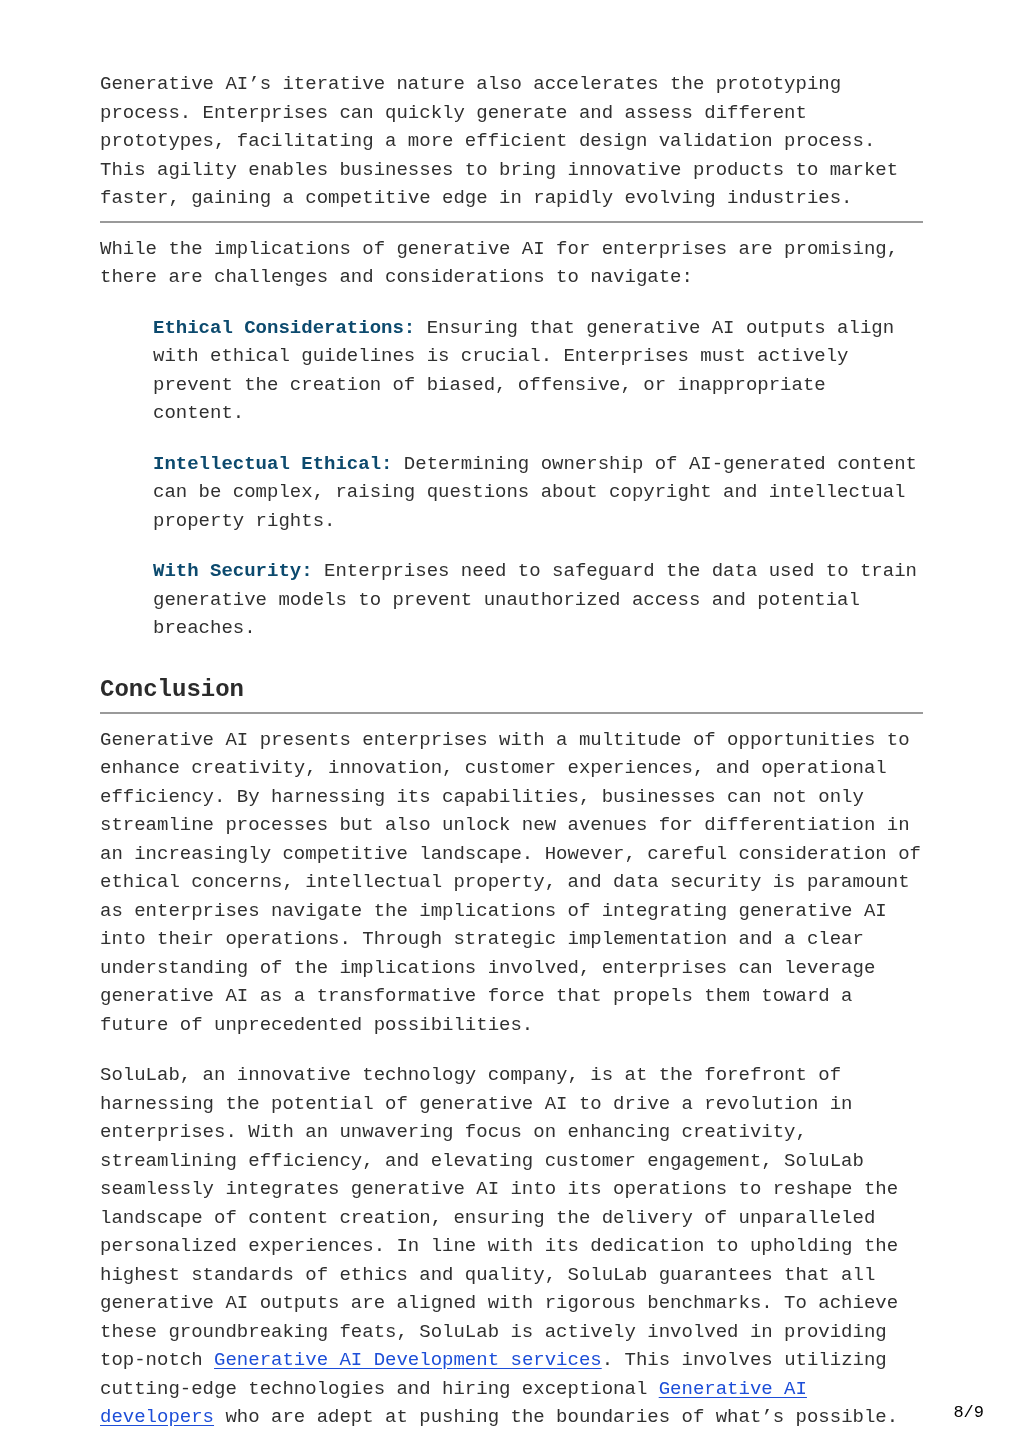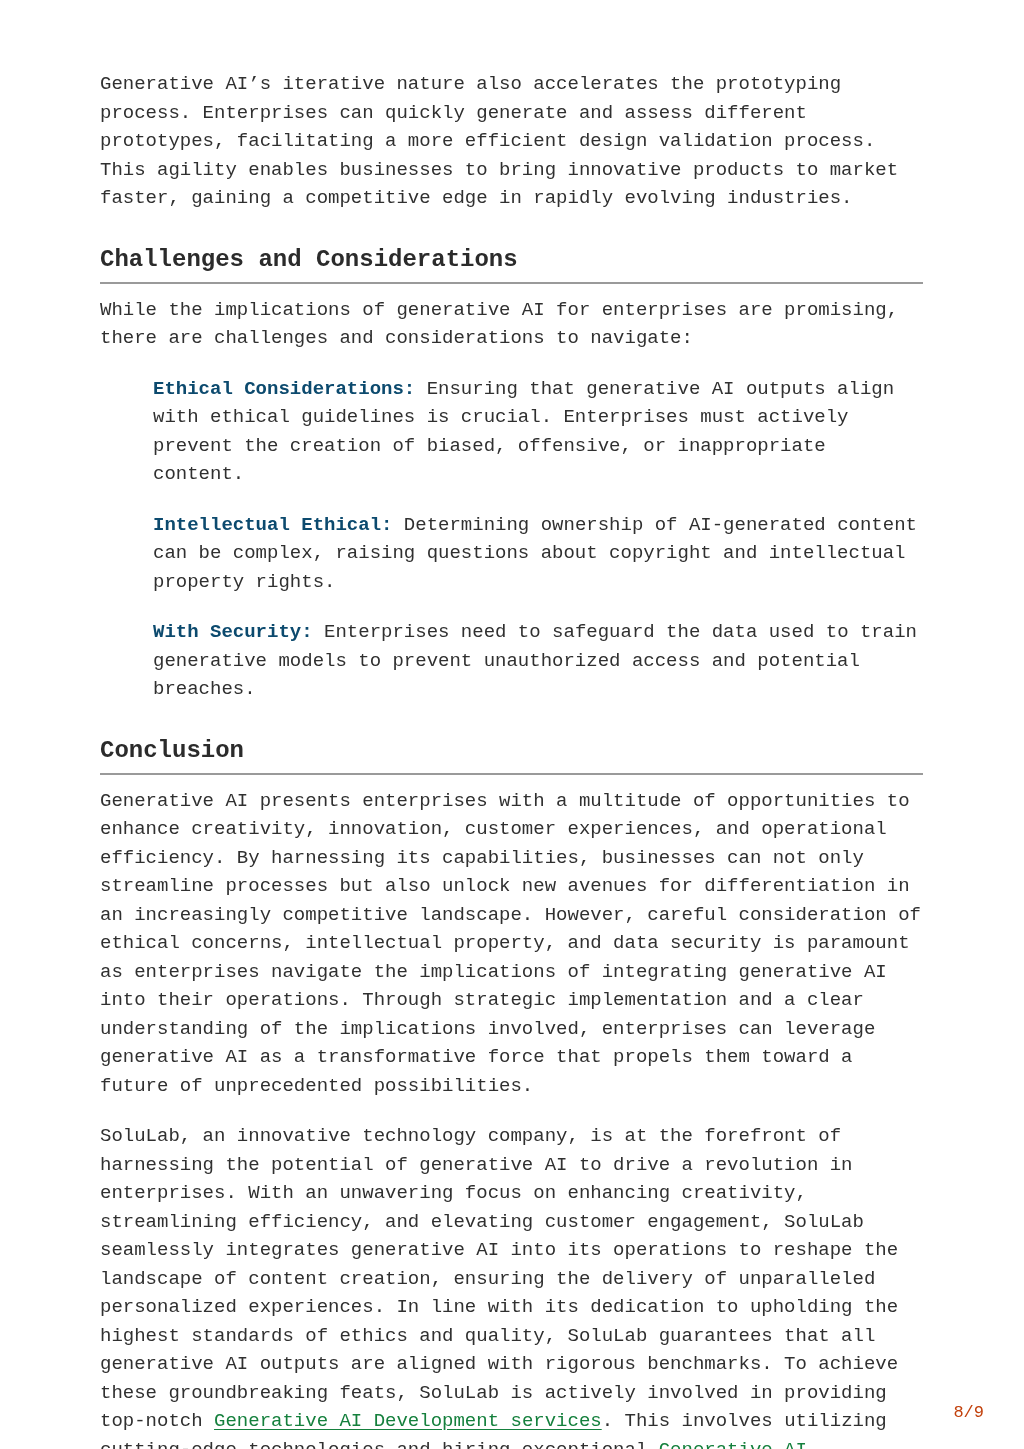--- a/index.html
+++ b/index.html
@@ -52,43 +52,42 @@
     margin: 22px 0 0 53px;
     width: 770px;
   }
   p.item b {
     color: #0c4a6e;
   }
   p.follow {
     margin-top: 22px;
   }
   a.doc-link {
-    color: #15803d;
+    color: #1d4ed8;
     text-decoration: underline;
     text-underline-offset: 3px;
     cursor: pointer;
   }
   .page-number {
     position: absolute;
     top: 1402px;
     right: 64px;
     font-size: 17px;
     line-height: 21px;
-    color: #c2410c;
+    color: #000000;
   }
 </style>
 </head>
 <body>
 
 <div class="page">
   <div class="content">
 
     <p class="body first">Generative AI’s iterative nature also accelerates the prototyping process. Enterprises can quickly generate and assess different prototypes, facilitating a more efficient design validation process. This agility enables businesses to bring innovative products to market faster, gaining a competitive edge in rapidly evolving industries.</p>
 
-    <h2 class="section-heading">Challenges and Considerations</h2>
     <hr class="rule">
 
     <p class="body after-rule">While the implications of generative AI for enterprises are promising, there are challenges and considerations to navigate:</p>
 
     <p class="body item"><b>Ethical Considerations:</b><span> Ensuring that generative AI outputs align with ethical guidelines is crucial. Enterprises must actively prevent the creation of biased, offensive, or inappropriate content.</span></p>
 
     <p class="body item"><b>Intellectual Ethical:</b><span> Determining ownership of AI-generated content can be complex, raising questions about copyright and intellectual property rights.</span></p>
 
 
     <p class="body item"><b>With Security:</b><span> Enterprises need to safeguard the data used to train generative models to prevent unauthorized access and potential breaches.</span></p>

